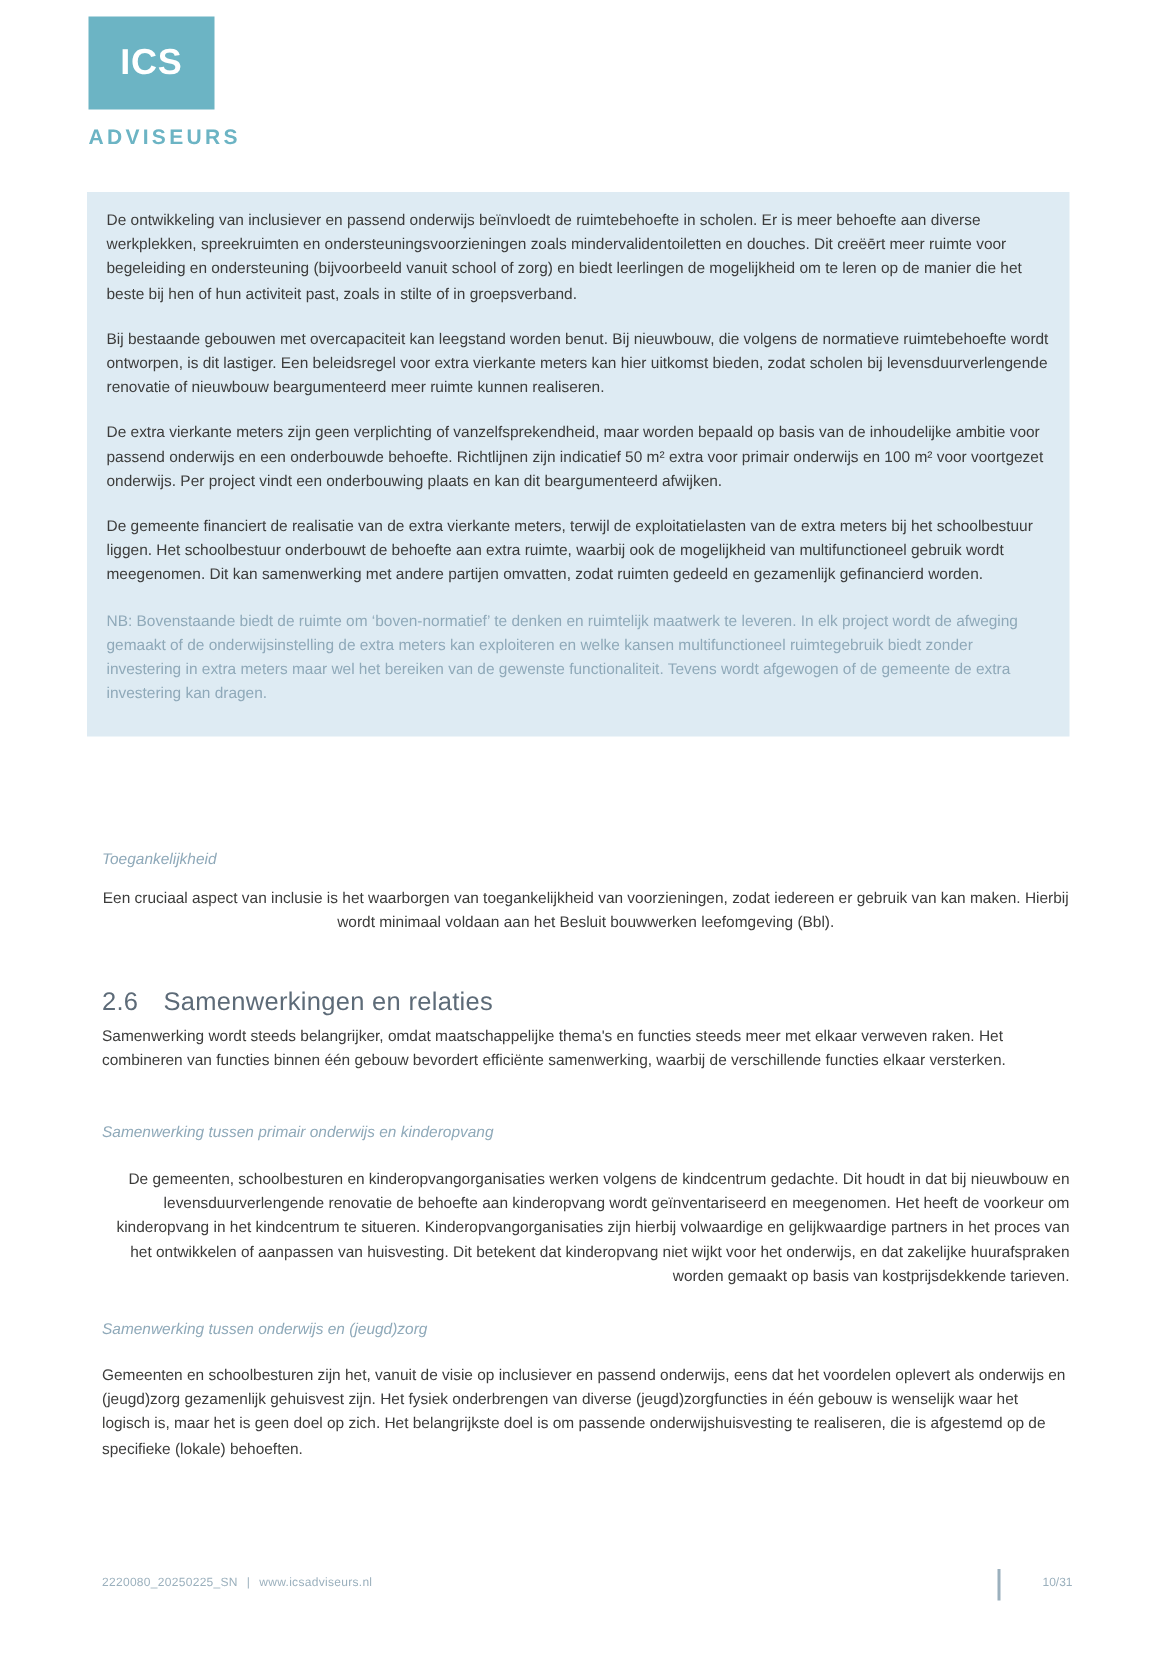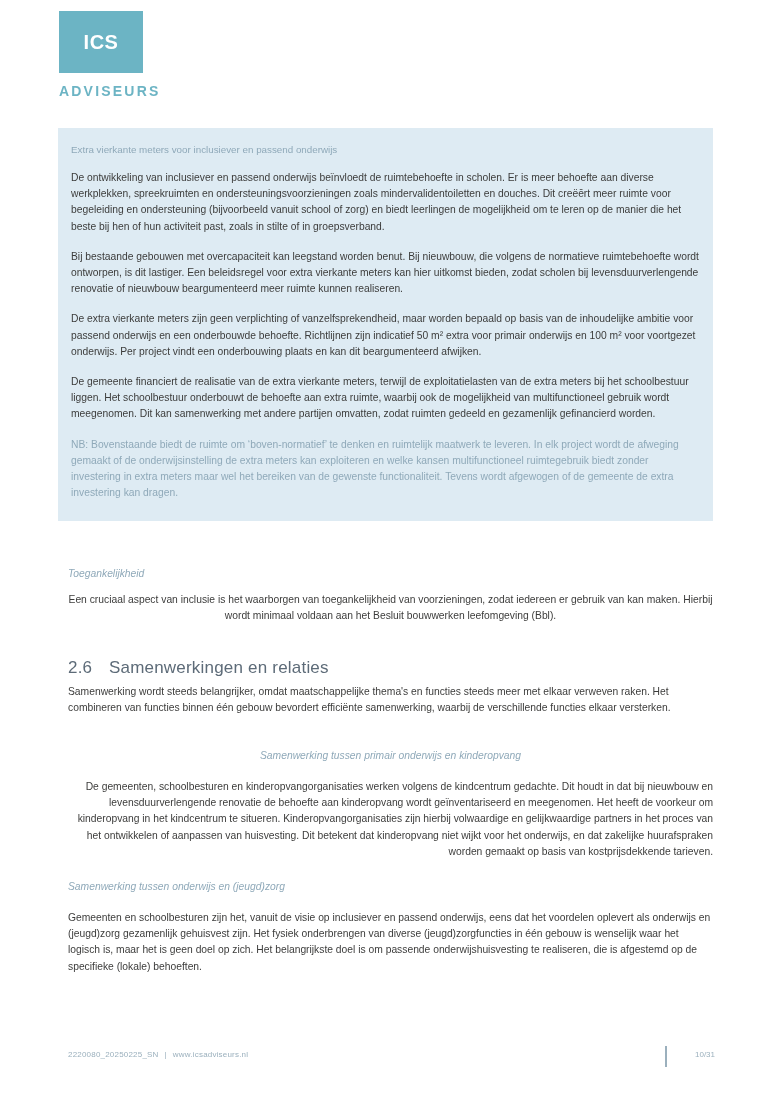--- a/index.html
+++ b/index.html
@@ -26,21 +26,21 @@
   .logo-mark {
     width: 84px;
     height: 62px;
     background: #6cb4c4;
     display: flex;
     align-items: center;
     justify-content: center;
   }
   .logo-mark-text {
     color: #ffffff;
-    font-size: 20px;
+    font-size: 24px;
     font-weight: bold;
     letter-spacing: 0.5px;
     font-family: "Liberation Sans", sans-serif;
   }
   .logo-sub {
     margin-top: 10px;
     color: #6cb4c4;
     font-size: 14px;
     font-weight: bold;
     letter-spacing: 2.2px;
@@ -149,21 +149,20 @@
 <body>
 
 <div class="logo-block">
   <div class="logo-mark">
     <span class="logo-mark-text">ICS</span>
   </div>
   <div class="logo-sub">ADVISEURS</div>
 </div>
 
 <div class="callout">
-  <div class="callout-title">Extra vierkante meters voor inclusiever en passend onderwijs</div>
   <p>De ontwikkeling van inclusiever en passend onderwijs beïnvloedt de ruimtebehoefte in scholen. Er is meer behoefte aan diverse werkplekken, spreekruimten en ondersteuningsvoorzieningen zoals mindervalidentoiletten en douches. Dit creëērt meer ruimte voor begeleiding en ondersteuning (bijvoorbeeld vanuit school of zorg) en biedt leerlingen de mogelijkheid om te leren op de manier die het beste bij hen of hun activiteit past, zoals in stilte of in groepsverband.</p>
   <p>Bij bestaande gebouwen met overcapaciteit kan leegstand worden benut. Bij nieuwbouw, die volgens de normatieve ruimtebehoefte wordt ontworpen, is dit lastiger. Een beleidsregel voor extra vierkante meters kan hier uitkomst bieden, zodat scholen bij levensduurverlengende renovatie of nieuwbouw beargumenteerd meer ruimte kunnen realiseren.</p>
   <p>De extra vierkante meters zijn geen verplichting of vanzelfsprekendheid, maar worden bepaald op basis van de inhoudelijke ambitie voor passend onderwijs en een onderbouwde behoefte. Richtlijnen zijn indicatief 50 m² extra voor primair onderwijs en 100 m² voor voortgezet onderwijs. Per project vindt een onderbouwing plaats en kan dit beargumenteerd afwijken.</p>
   <p>De gemeente financiert de realisatie van de extra vierkante meters, terwijl de exploitatielasten van de extra meters bij het schoolbestuur liggen. Het schoolbestuur onderbouwt de behoefte aan extra ruimte, waarbij ook de mogelijkheid van multifunctioneel gebruik wordt meegenomen. Dit kan samenwerking met andere partijen omvatten, zodat ruimten gedeeld en gezamenlijk gefinancierd worden.</p>
   <p class="nb">NB: Bovenstaande biedt de ruimte om ‘boven-normatief’ te denken en ruimtelijk maatwerk te leveren. In elk project wordt de afweging gemaakt of de onderwijsinstelling de extra meters kan exploiteren en welke kansen multifunctioneel ruimtegebruik biedt zonder investering in extra meters maar wel het bereiken van de gewenste functionaliteit. Tevens wordt afgewogen of de gemeente de extra investering kan dragen.</p>
 </div>
 
 <div class="blk" style="top:566px;">
   <p class="sub-italic">Toegankelijkheid</p>
 </div>
@@ -173,21 +172,21 @@
 </div>
 
 <h2 class="sec-head">
   <span class="sec-num">2.6</span><span>Samenwerkingen en relaties</span>
 </h2>
 
 <div class="blk" style="top:684px;">
   <p class="body-p">Samenwerking wordt steeds belangrijker, omdat maatschappelijke thema's en functies steeds meer met elkaar verweven raken. Het combineren van functies binnen één gebouw bevordert efficiënte samenwerking, waarbij de verschillende functies elkaar versterken.</p>
 </div>
 
-<div class="blk" style="top:748px;text-align:center;">
+<div class="blk" style="top:748px;">
   <p class="sub-italic">Samenwerking tussen primair onderwijs en kinderopvang</p>
 </div>
 
 <div class="blk" style="top:779px;text-align:right;">
   <p class="body-p">De gemeenten, schoolbesturen en kinderopvangorganisaties werken volgens de kindcentrum gedachte. Dit houdt in dat bij nieuwbouw en levensduurverlengende renovatie de behoefte aan kinderopvang wordt geïnventariseerd en meegenomen. Het heeft de voorkeur om kinderopvang in het kindcentrum te situeren. Kinderopvangorganisaties zijn hierbij volwaardige en gelijkwaardige partners in het proces van het ontwikkelen of aanpassen van huisvesting. Dit betekent dat kinderopvang niet wijkt voor het onderwijs, en dat zakelijke huurafspraken worden gemaakt op basis van kostprijsdekkende tarieven.</p>
 </div>
 
 <div class="blk" style="top:879px;">
   <p class="sub-italic">Samenwerking tussen onderwijs en (jeugd)zorg</p>
 </div>

